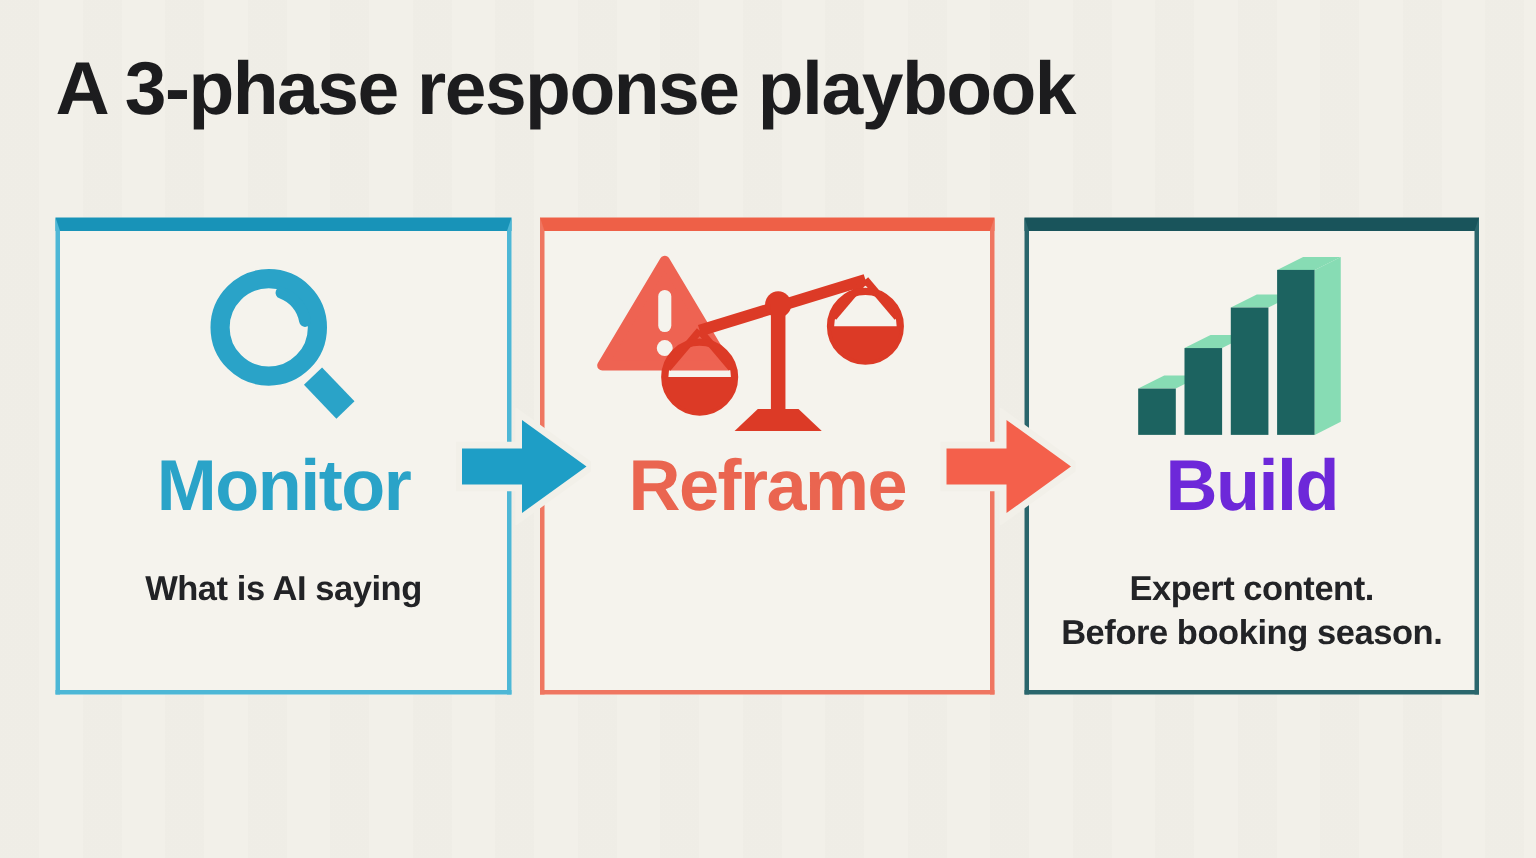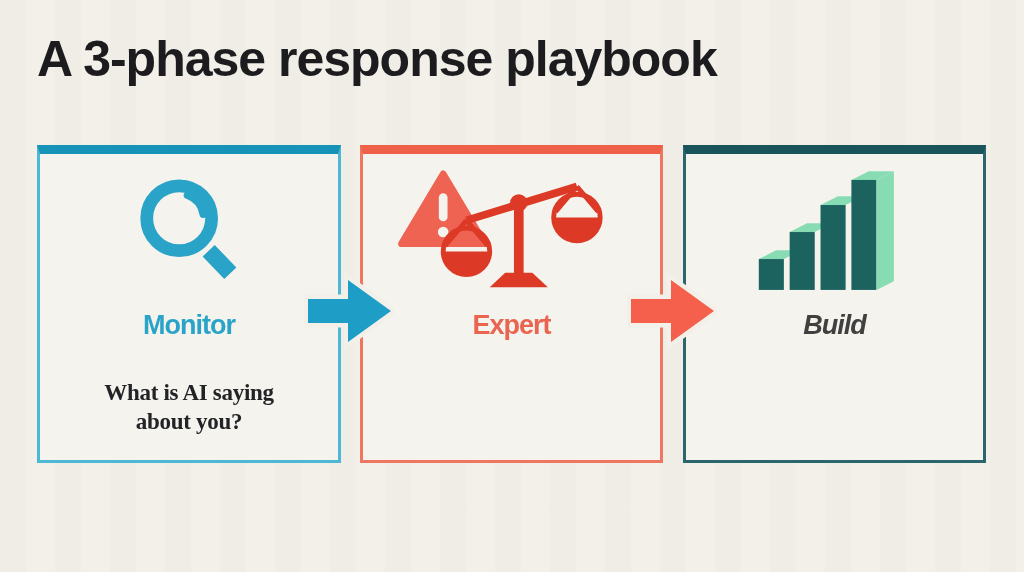--- a/index.html
+++ b/index.html
@@ -59,37 +59,36 @@
   }
   .icon-area {
     margin-top: 16px;
     height: 126px;
     display: flex;
     align-items: center;
     justify-content: center;
   }
   .phase-name {
     margin-top: 6px;
-    font-size: 27px;
+    font-size: 48px;
     font-weight: 700;
     letter-spacing: -1px;
     line-height: 46px;
   }
   .phase-monitor .phase-name { color: #2aa3c8; }
   .phase-respond .phase-name { color: #ea6550; }
-  .phase-build   .phase-name { color: #404040; font-style: italic; }
+  .phase-build   .phase-name { color: #6d28d9; }
   .phase-desc {
     margin-top: 30px;
     font-size: 23px;
     font-weight: 700;
     letter-spacing: -0.3px;
     line-height: 29px;
     text-align: center;
     color: #222326;
-    font-family: Liberation Serif, serif;
   }
   .arrow {
     position: absolute;
     top: 272px;
     width: 90px; height: 78px;
     z-index: 2;
   }
   .arrow-1 { left: 304px; }
   .arrow-2 { left: 627px; }
 </style>
@@ -104,21 +103,21 @@
     <div class="icon-area">
       <svg width="118" height="124" viewBox="0 0 120 126" aria-hidden="true">
         <g stroke="#2aa3c8" fill="none">
           <circle cx="50" cy="48" r="33" stroke-width="13"></circle>
           <path d="M58.6 24.5 A25 25 0 0 1 74.6 43.7" stroke-width="8" stroke-linecap="round"></path>
           <line x1="80" y1="81" x2="102" y2="104" stroke-width="17"></line>
         </g>
       </svg>
     </div>
     <h2 class="phase-name">Monitor</h2>
-    <p class="phase-desc"><span>What is AI saying</span><br><span>about you?</span></p>
+    <p class="phase-desc"><span>What is AI saying</span><br></p>
   </section>
 
   <section class="phase-box phase-respond">
     <div class="icon-area">
       <svg width="228" height="126" viewBox="0 0 230 130" aria-hidden="true">
 
         <g>
           <path d="M44 4 L87 76 L1 76 Z" fill="#ee6352" stroke="#ee6352" stroke-width="7" stroke-linejoin="round"></path>
           <rect x="39.5" y="24" width="9" height="29" rx="4.5" fill="#f5f3ed"></rect>
           <circle cx="44" cy="64" r="5.5" fill="#f5f3ed"></circle>
@@ -133,21 +132,21 @@
           <line x1="68" y1="52" x2="90" y2="78" stroke-width="5"></line>
           <circle cx="68" cy="84" r="24" fill="none" stroke-width="5"></circle>
           <path d="M44 84 A24 24 0 0 0 92 84 Z" stroke="none"></path>
           <line x1="182" y1="17" x2="160" y2="43" stroke-width="5"></line>
           <line x1="182" y1="17" x2="204" y2="43" stroke-width="5"></line>
           <circle cx="182" cy="49" r="24" fill="none" stroke-width="5"></circle>
           <path d="M158 49 A24 24 0 0 0 206 49 Z" stroke="none"></path>
         </g>
       </svg>
     </div>
-    <h2 class="phase-name">Expert</h2>
+    <h2 class="phase-name">Reframe</h2>
     <p class="phase-desc"><br></p>
   </section>
 
   <section class="phase-box phase-build">
     <div class="icon-area">
       <svg width="164" height="126" viewBox="0 0 170 130" aria-hidden="true">
         <g>
 
           <polygon points="6,92 24,83 50,83 32,92" fill="#87dcb4"></polygon>
           <rect x="6" y="92" width="26" height="32" fill="#1c6360"></rect>
@@ -158,20 +157,21 @@
           <polygon points="70,36 88,27 114,27 96,36" fill="#87dcb4"></polygon>
           <rect x="70" y="36" width="26" height="88" fill="#1c6360"></rect>
 
           <polygon points="102,10 120,1 146,1 128,10" fill="#87dcb4"></polygon>
           <rect x="102" y="10" width="26" height="114" fill="#1c6360"></rect>
           <polygon points="128,10 146,1 146,115 128,124" fill="#87dcb4"></polygon>
         </g>
       </svg>
     </div>
     <h2 class="phase-name">Build</h2>
+    <p class="phase-desc"><span>Expert content.</span><br><span>Before booking season.</span></p>
   </section>
 
   <svg class="arrow arrow-1" viewBox="0 0 90 78" aria-hidden="true">
     <polygon points="4,27 44,27 44,8 87,39 44,70 44,51 4,51" fill="#1e9ec6" stroke="#f2f0e9" stroke-width="9" paint-order="stroke" stroke-linejoin="miter"></polygon>
   </svg>
   <svg class="arrow arrow-2" viewBox="0 0 90 78" aria-hidden="true">
     <polygon points="4,27 44,27 44,8 87,39 44,70 44,51 4,51" fill="#f4604b" stroke="#f2f0e9" stroke-width="9" paint-order="stroke" stroke-linejoin="miter"></polygon>
   </svg>
 
 </div>

